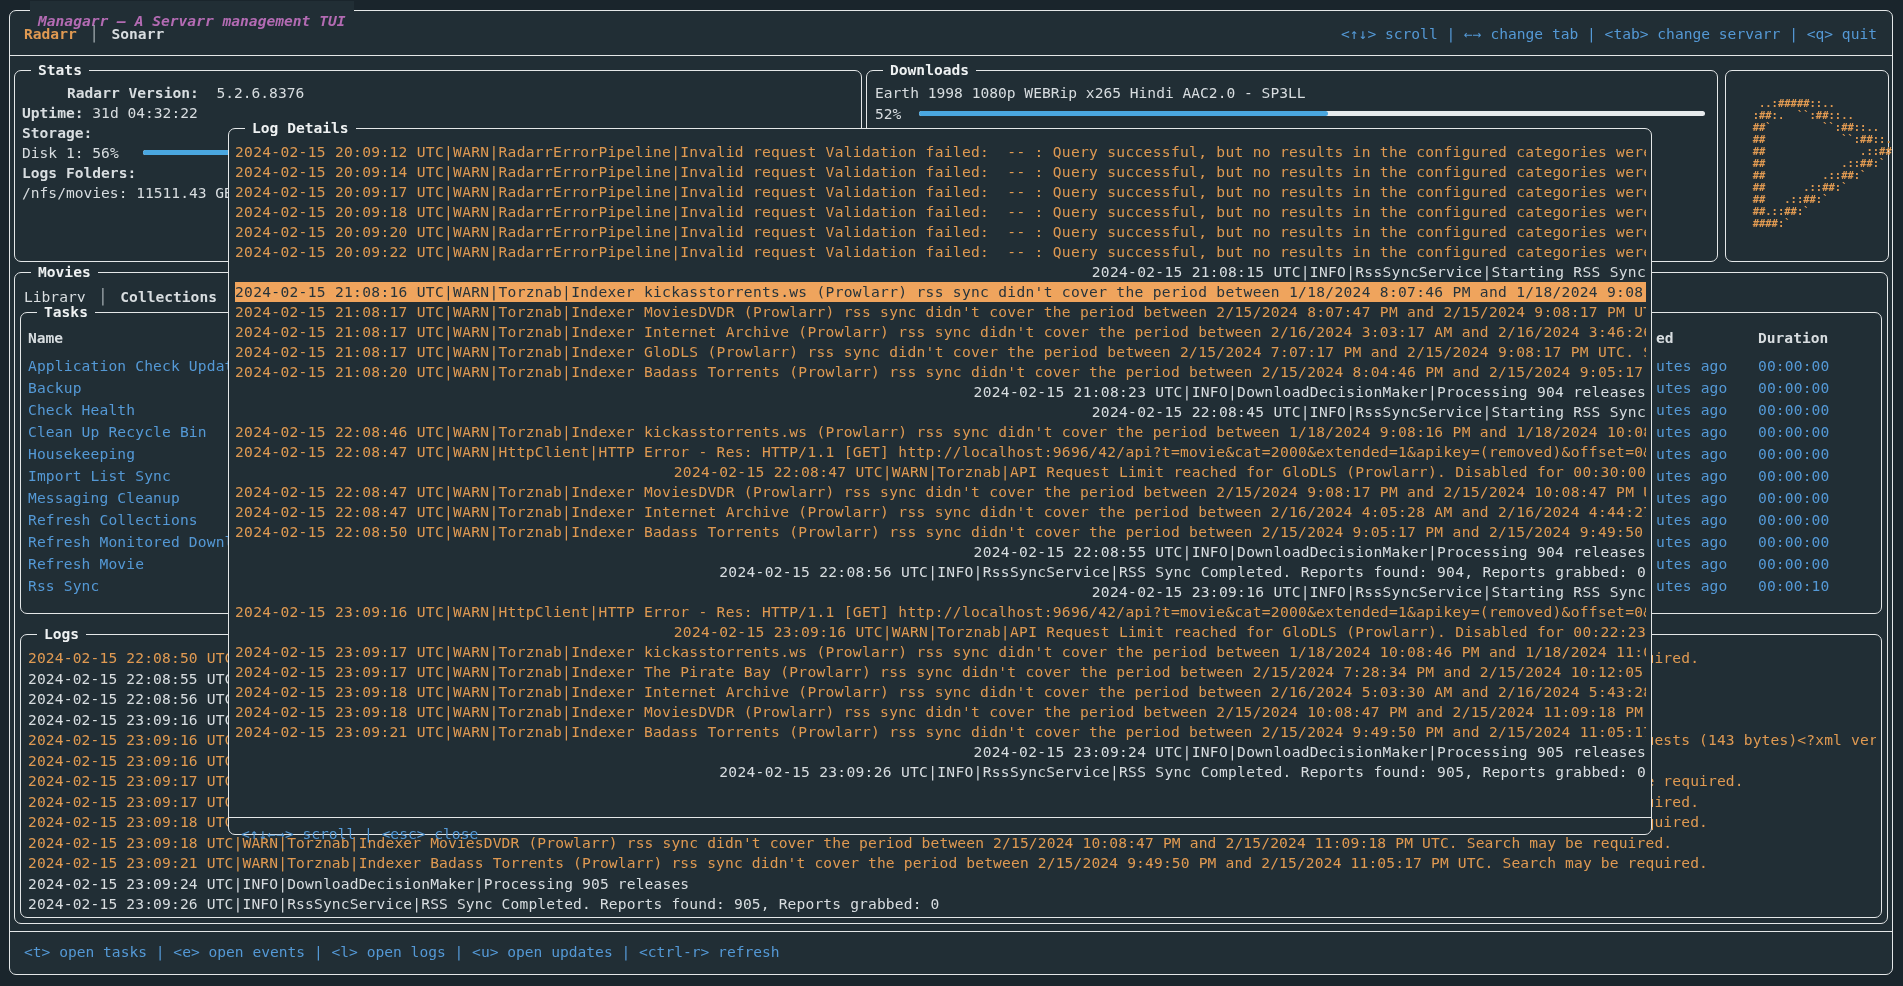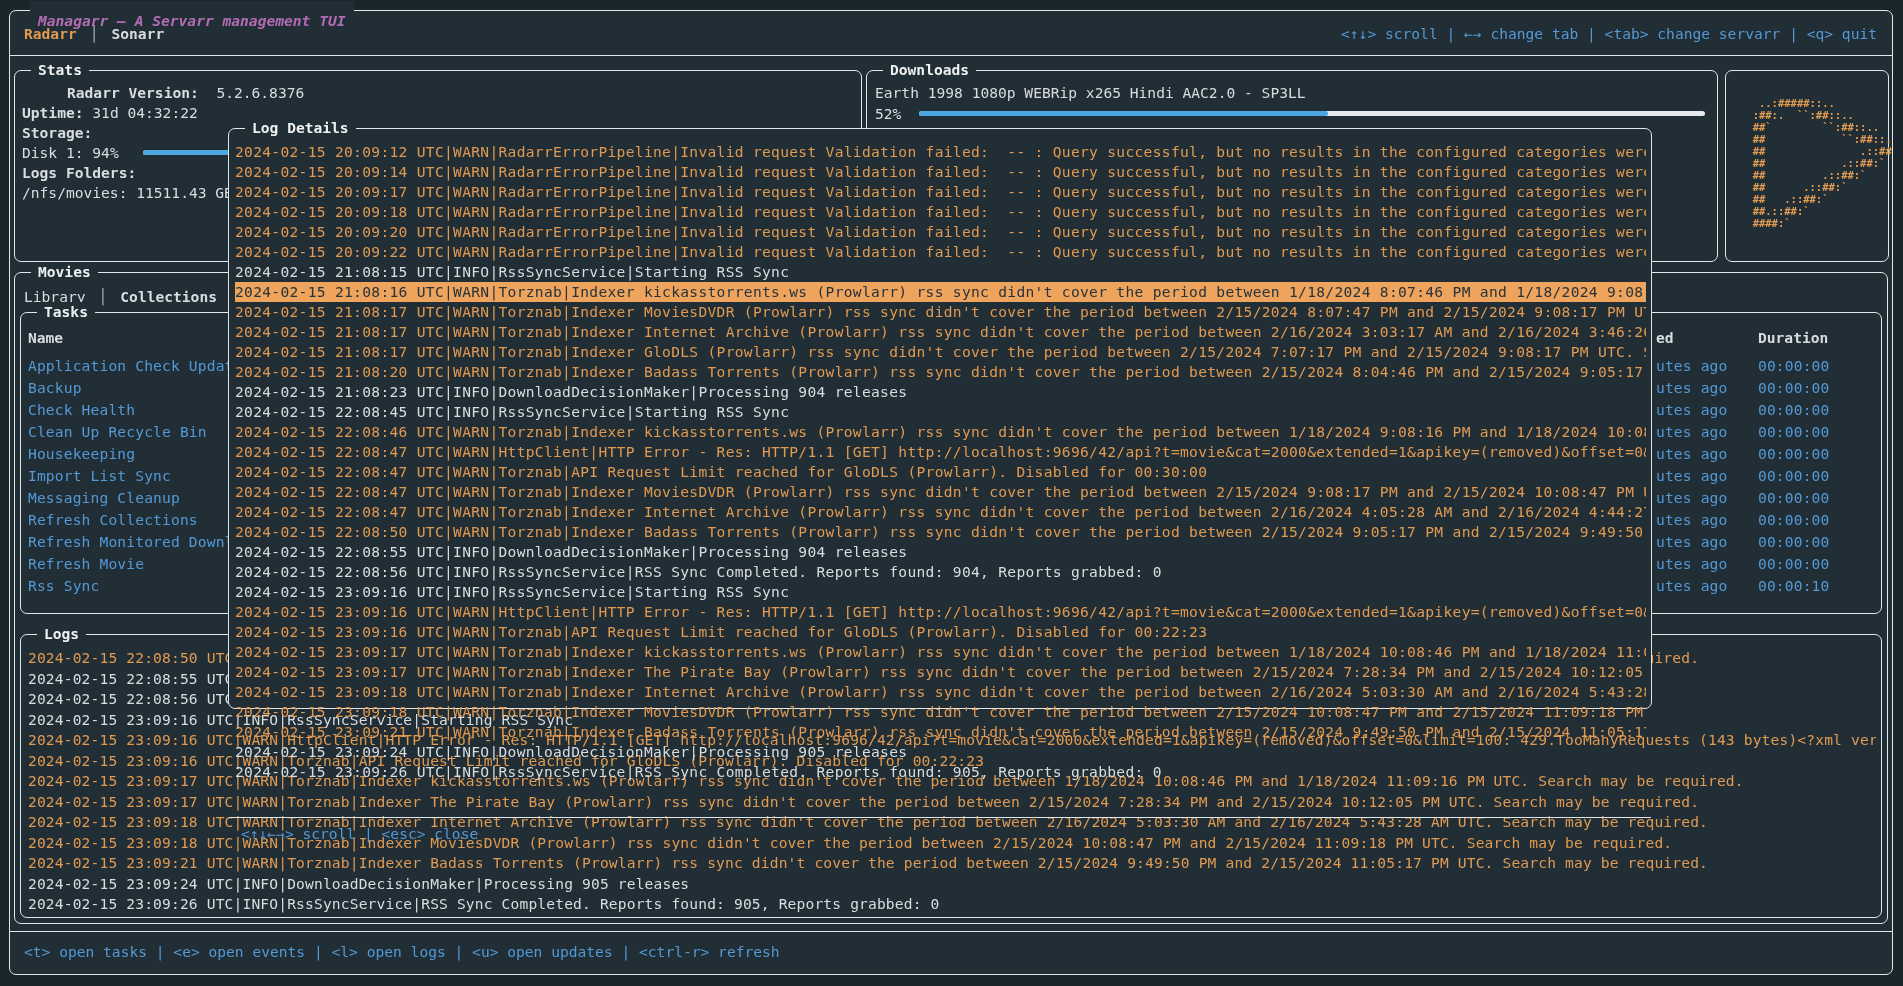--- a/index.html
+++ b/index.html
@@ -56,21 +56,21 @@
     <span class="bold white">Sonarr</span>
   </div>
   <div class="t blue" style="right:26px;top:24px;">&lt;↑↓&gt; scroll | ←→ change tab | &lt;tab&gt; change servarr | &lt;q&gt; quit</div>
   <div class="hline" style="left:9px;top:55px;width:1884px;"></div>
 
   <div class="box" style="left:14px;top:70px;width:848px;height:192px;">
     <div class="ptitle">Stats</div>
     <div class="t" style="left:7px;top:12px;margin-left:45px;"><span class="bold">Radarr Version:</span><span>&nbsp;&nbsp;</span><span>5.2.6.8376</span></div>
     <div class="t" style="left:7px;top:32px;"><span class="bold">Uptime:</span><span>&nbsp;</span><span>31d 04:32:22</span></div>
     <div class="t bold" style="left:7px;top:52px;">Storage:</div>
-    <div class="t" style="left:7px;top:72px;"><span>Disk 1:</span><span>&nbsp;</span><span>94%</span></div>
+    <div class="t" style="left:7px;top:72px;"><span>Disk 1:</span><span>&nbsp;</span><span>56%</span></div>
     <div class="bar" style="left:128px;top:79px;width:706px;">
         <div class="fill" id="disk-fill" style="width: 56%;"></div>
       </div>
     <div class="t bold" style="left:7px;top:92px;">Logs Folders:</div>
     <div class="t" style="left:7px;top:112px;">/nfs/movies: 11511.43 GB</div>
   </div>
 
   <div class="box" style="left:866px;top:70px;width:852px;height:192px;">
     <div class="ptitle">Downloads</div>
     <div class="t" style="left:8px;top:12px;width:830px;">Earth 1998 1080p WEBRip x265 Hindi AAC2.0 - SP3LL</div>
@@ -164,21 +164,21 @@
       <div class="ln warn">2024-02-15 23:09:18 UTC|WARN|Torznab|Indexer Internet Archive (Prowlarr) rss sync didn't cover the period between 2/16/2024 5:03:30 AM and 2/16/2024 5:43:28 AM UTC. Search may be required.</div>
       <div class="ln warn">2024-02-15 23:09:18 UTC|WARN|Torznab|Indexer MoviesDVDR (Prowlarr) rss sync didn't cover the period between 2/15/2024 10:08:47 PM and 2/15/2024 11:09:18 PM UTC. Search may be required.</div>
       <div class="ln warn">2024-02-15 23:09:21 UTC|WARN|Torznab|Indexer Badass Torrents (Prowlarr) rss sync didn't cover the period between 2/15/2024 9:49:50 PM and 2/15/2024 11:05:17 PM UTC. Search may be required.</div>
       <div class="ln info">2024-02-15 23:09:24 UTC|INFO|DownloadDecisionMaker|Processing 905 releases</div>
       <div class="ln info">2024-02-15 23:09:26 UTC|INFO|RssSyncService|RSS Sync Completed. Reports found: 905, Reports grabbed: 0</div>
     </div>
 
   <div class="hline" style="left:9px;top:931px;width:1884px;"></div>
   <div class="t blue" style="left:24px;top:942px;">&lt;t&gt; open tasks | &lt;e&gt; open events | &lt;l&gt; open logs | &lt;u&gt; open updates | &lt;ctrl-r&gt; refresh</div>
 
-  <div class="box" id="modal" style="left:228px;top:128px;width:1424px;height:581px;">
+  <div class="box" id="modal" style="left:228px;top:128px;width:1424px;height:707px;text-align:right;">
     <div class="ptitle">Log Details</div>
     <div id="log-lines">
         <div class="ln warn">2024-02-15 20:09:12 UTC|WARN|RadarrErrorPipeline|Invalid request Validation failed:  -- : Query successful, but no results in the configured categories were</div>
         <div class="ln warn">2024-02-15 20:09:14 UTC|WARN|RadarrErrorPipeline|Invalid request Validation failed:  -- : Query successful, but no results in the configured categories were</div>
         <div class="ln warn">2024-02-15 20:09:17 UTC|WARN|RadarrErrorPipeline|Invalid request Validation failed:  -- : Query successful, but no results in the configured categories were</div>
         <div class="ln warn">2024-02-15 20:09:18 UTC|WARN|RadarrErrorPipeline|Invalid request Validation failed:  -- : Query successful, but no results in the configured categories were</div>
         <div class="ln warn">2024-02-15 20:09:20 UTC|WARN|RadarrErrorPipeline|Invalid request Validation failed:  -- : Query successful, but no results in the configured categories were</div>
         <div class="ln warn">2024-02-15 20:09:22 UTC|WARN|RadarrErrorPipeline|Invalid request Validation failed:  -- : Query successful, but no results in the configured categories were</div>
         <div class="ln info">2024-02-15 21:08:15 UTC|INFO|RssSyncService|Starting RSS Sync</div>
         <div class="ln warn selected">2024-02-15 21:08:16 UTC|WARN|Torznab|Indexer kickasstorrents.ws (Prowlarr) rss sync didn't cover the period between 1/18/2024 8:07:46 PM and 1/18/2024 9:08:1</div>

